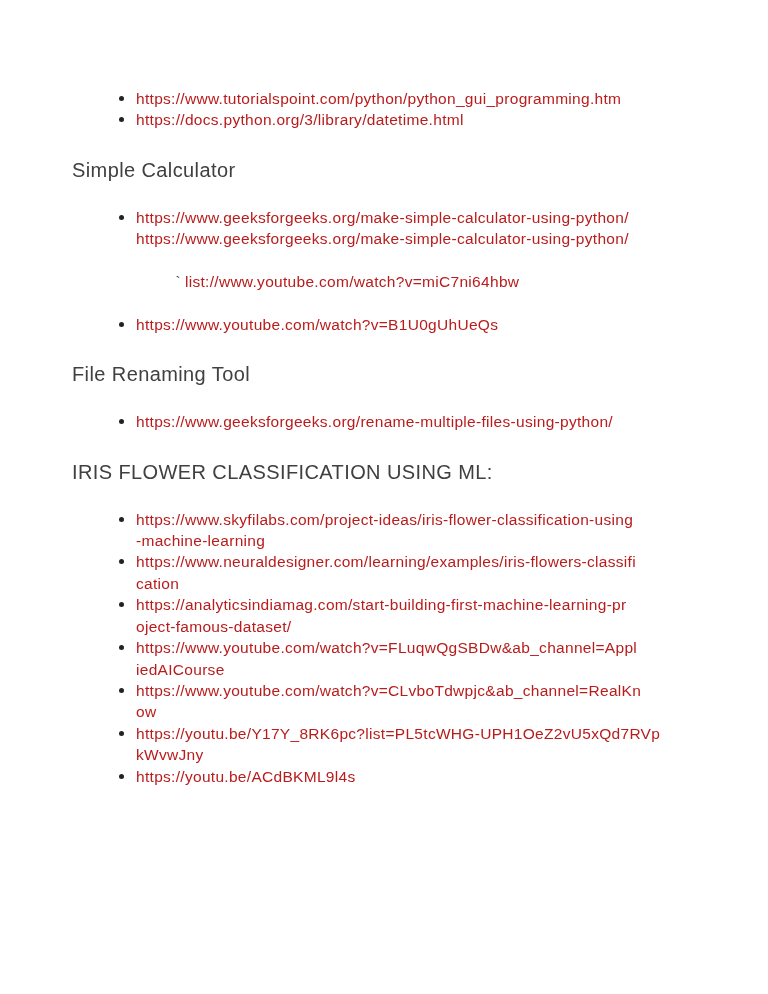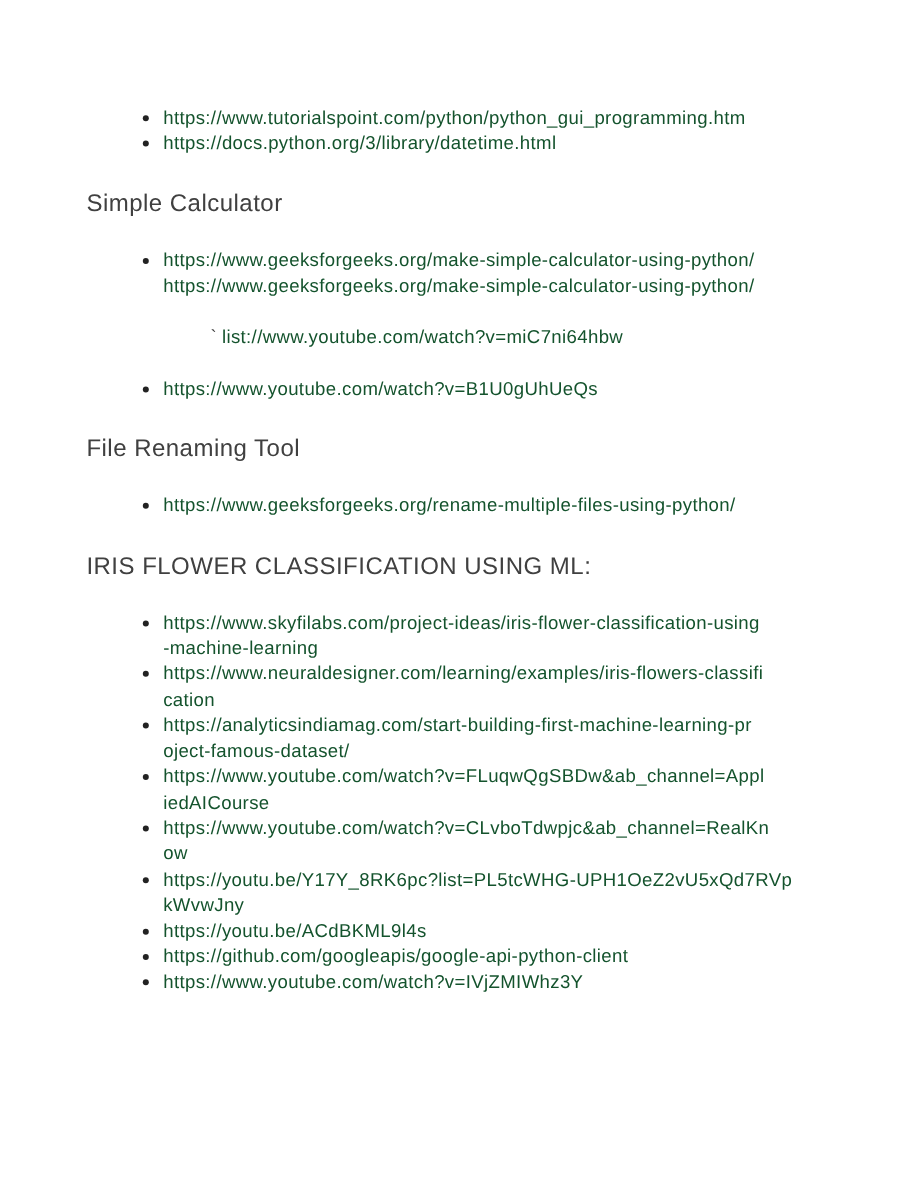--- a/index.html
+++ b/index.html
@@ -44,21 +44,21 @@
     position: absolute;
     left: -17px;
     top: 8px;
     width: 5px;
     height: 5px;
     border-radius: 50%;
     background: #222222;
   }
   a.link {
     display: block;
-    color: #14532d;
+    color: #b91c1c;
     text-decoration: none;
     white-space: pre-wrap;
     letter-spacing: 0.3px;
     cursor: pointer;
   }
   .tick-line {
     padding-left: 5px;
     white-space: pre;
   }
   .tick-line .tick {
@@ -128,22 +128,14 @@
     </li>
     <li>
       <a class="link">https://youtu.be/Y17Y_8RK6pc?list=PL5tcWHG-UPH1OeZ2vU5xQd7RVp
 kWvwJny</a>
     </li>
     <li>
       <a class="link">https://youtu.be/ACdBKML9l4s</a>
     </li>
   </ul>
 
-  <ul class="link-list">
-    <li>
-      <a class="link">https://github.com/googleapis/google-api-python-client</a>
-    </li>
-    <li>
-      <a class="link">https://www.youtube.com/watch?v=IVjZMIWhz3Y</a>
-    </li>
-  </ul>
 
 </div>
 
 </body></html>

